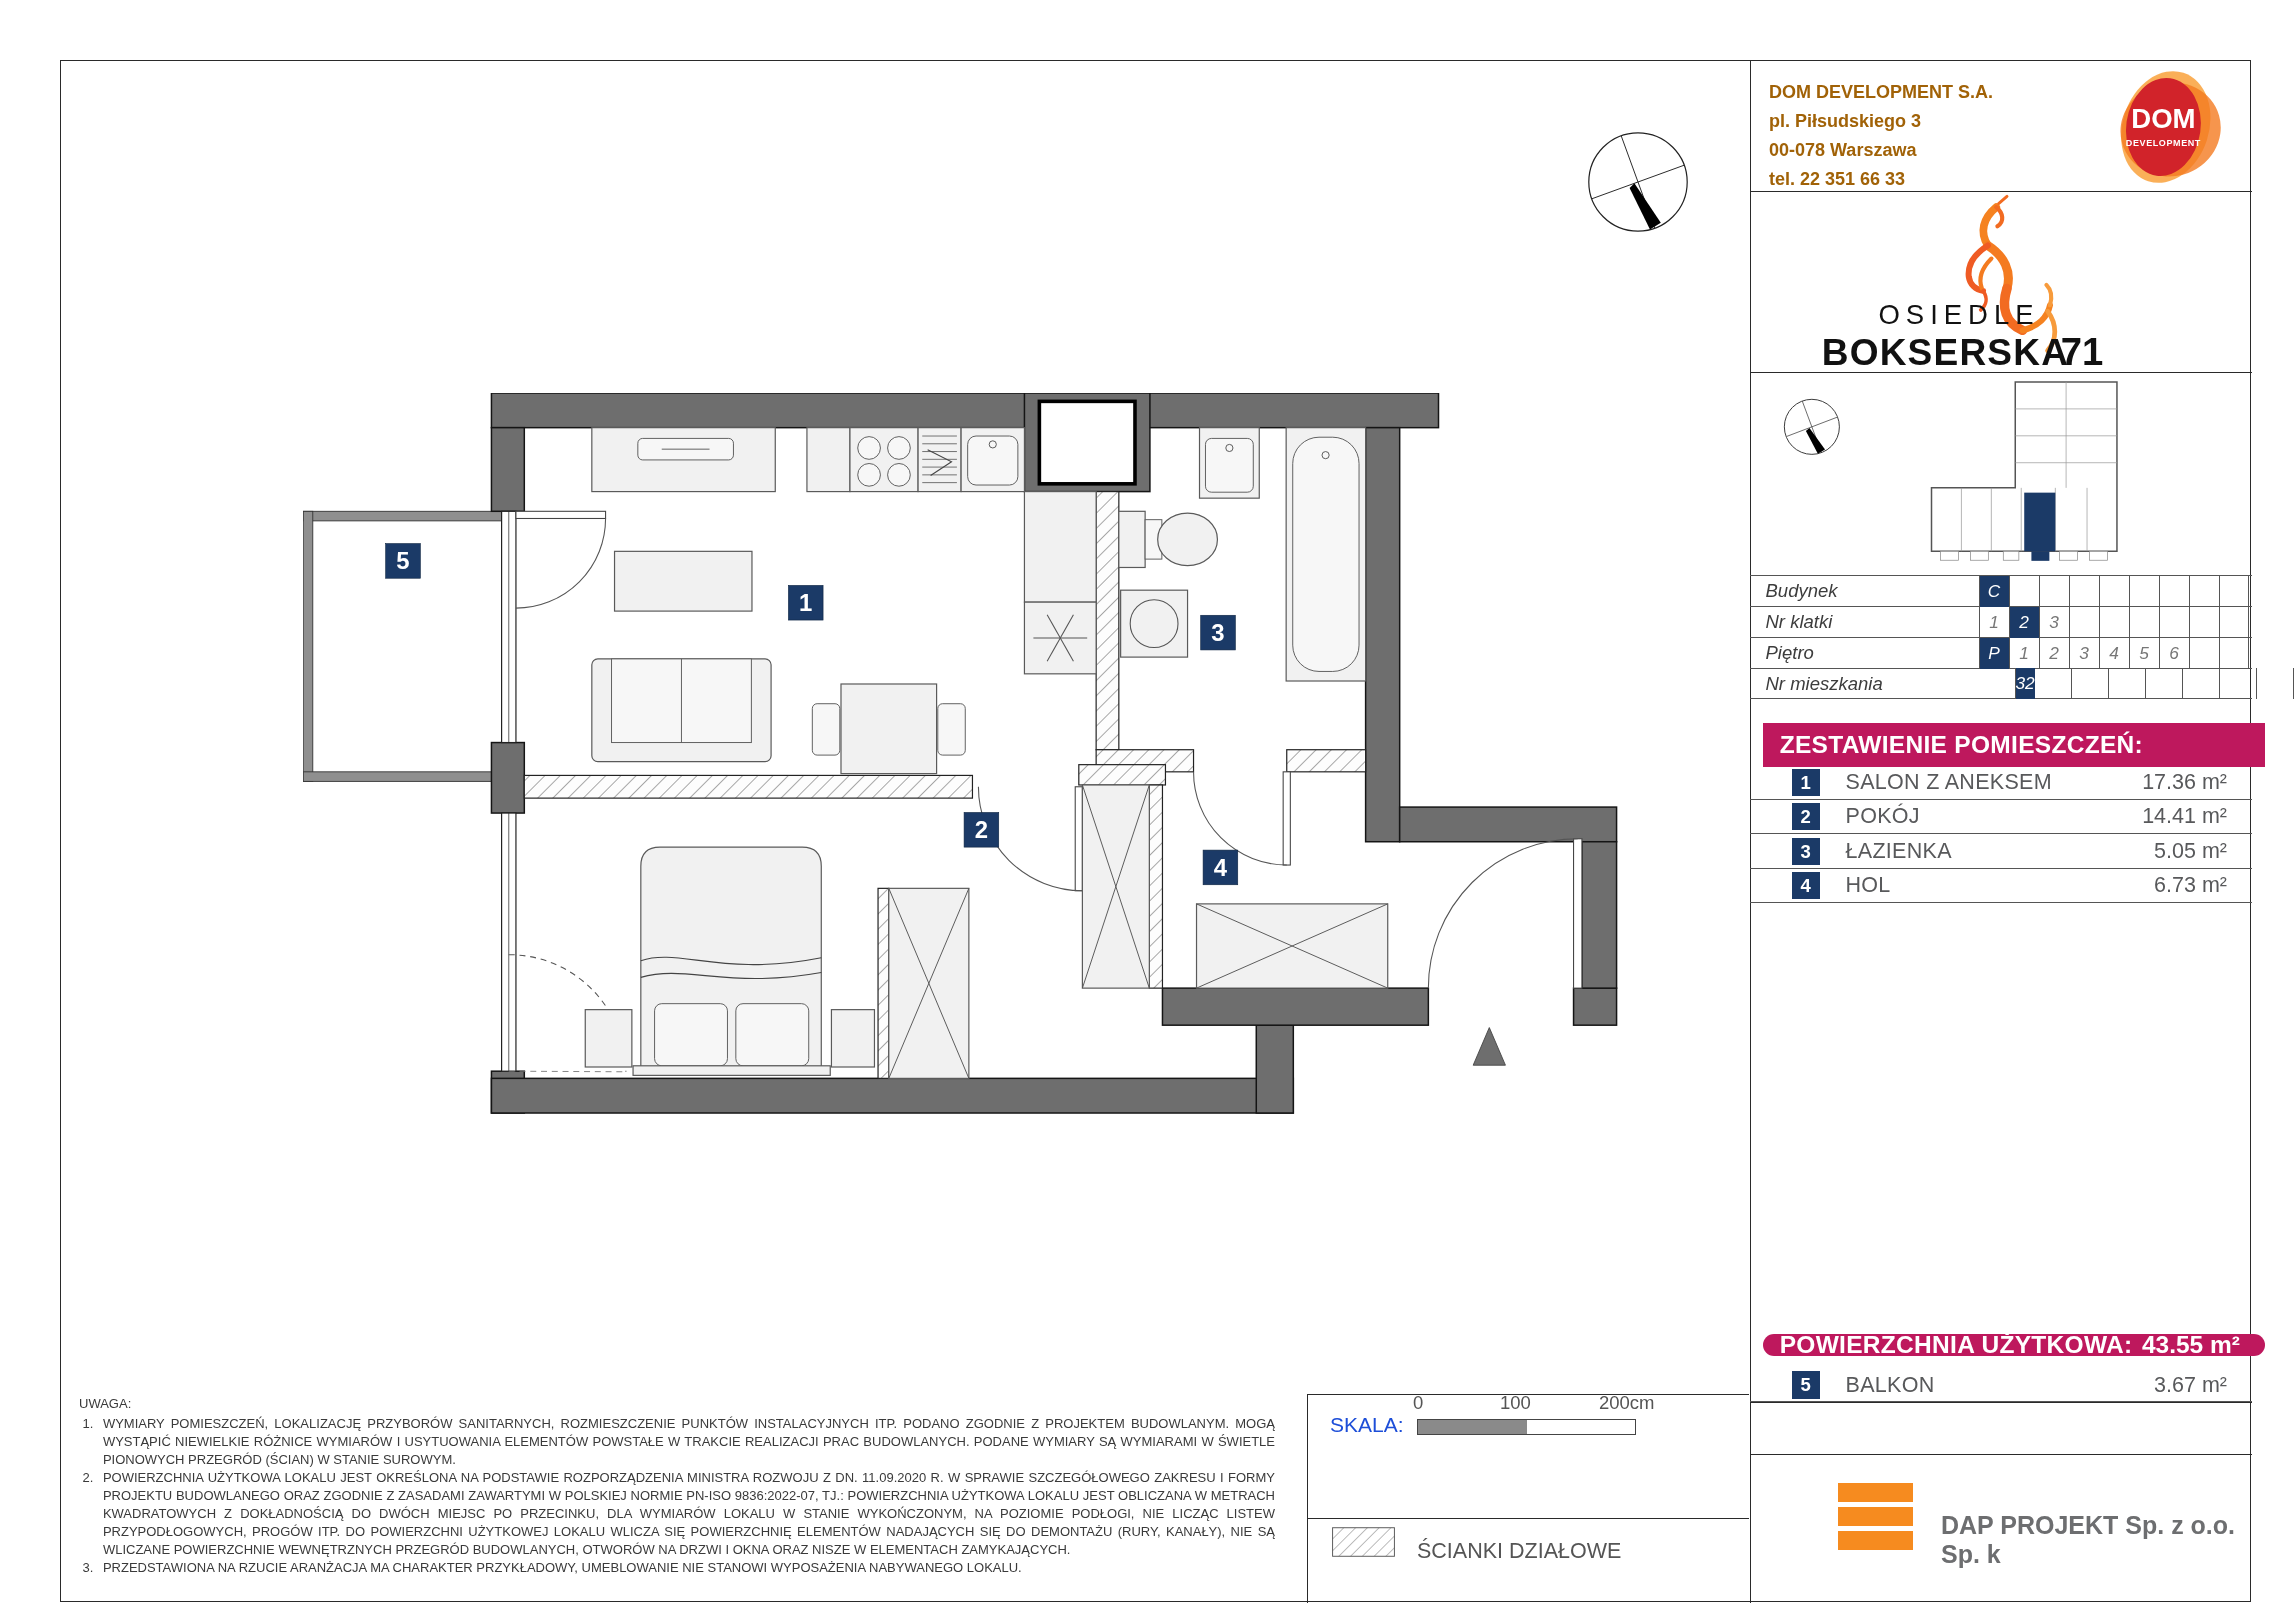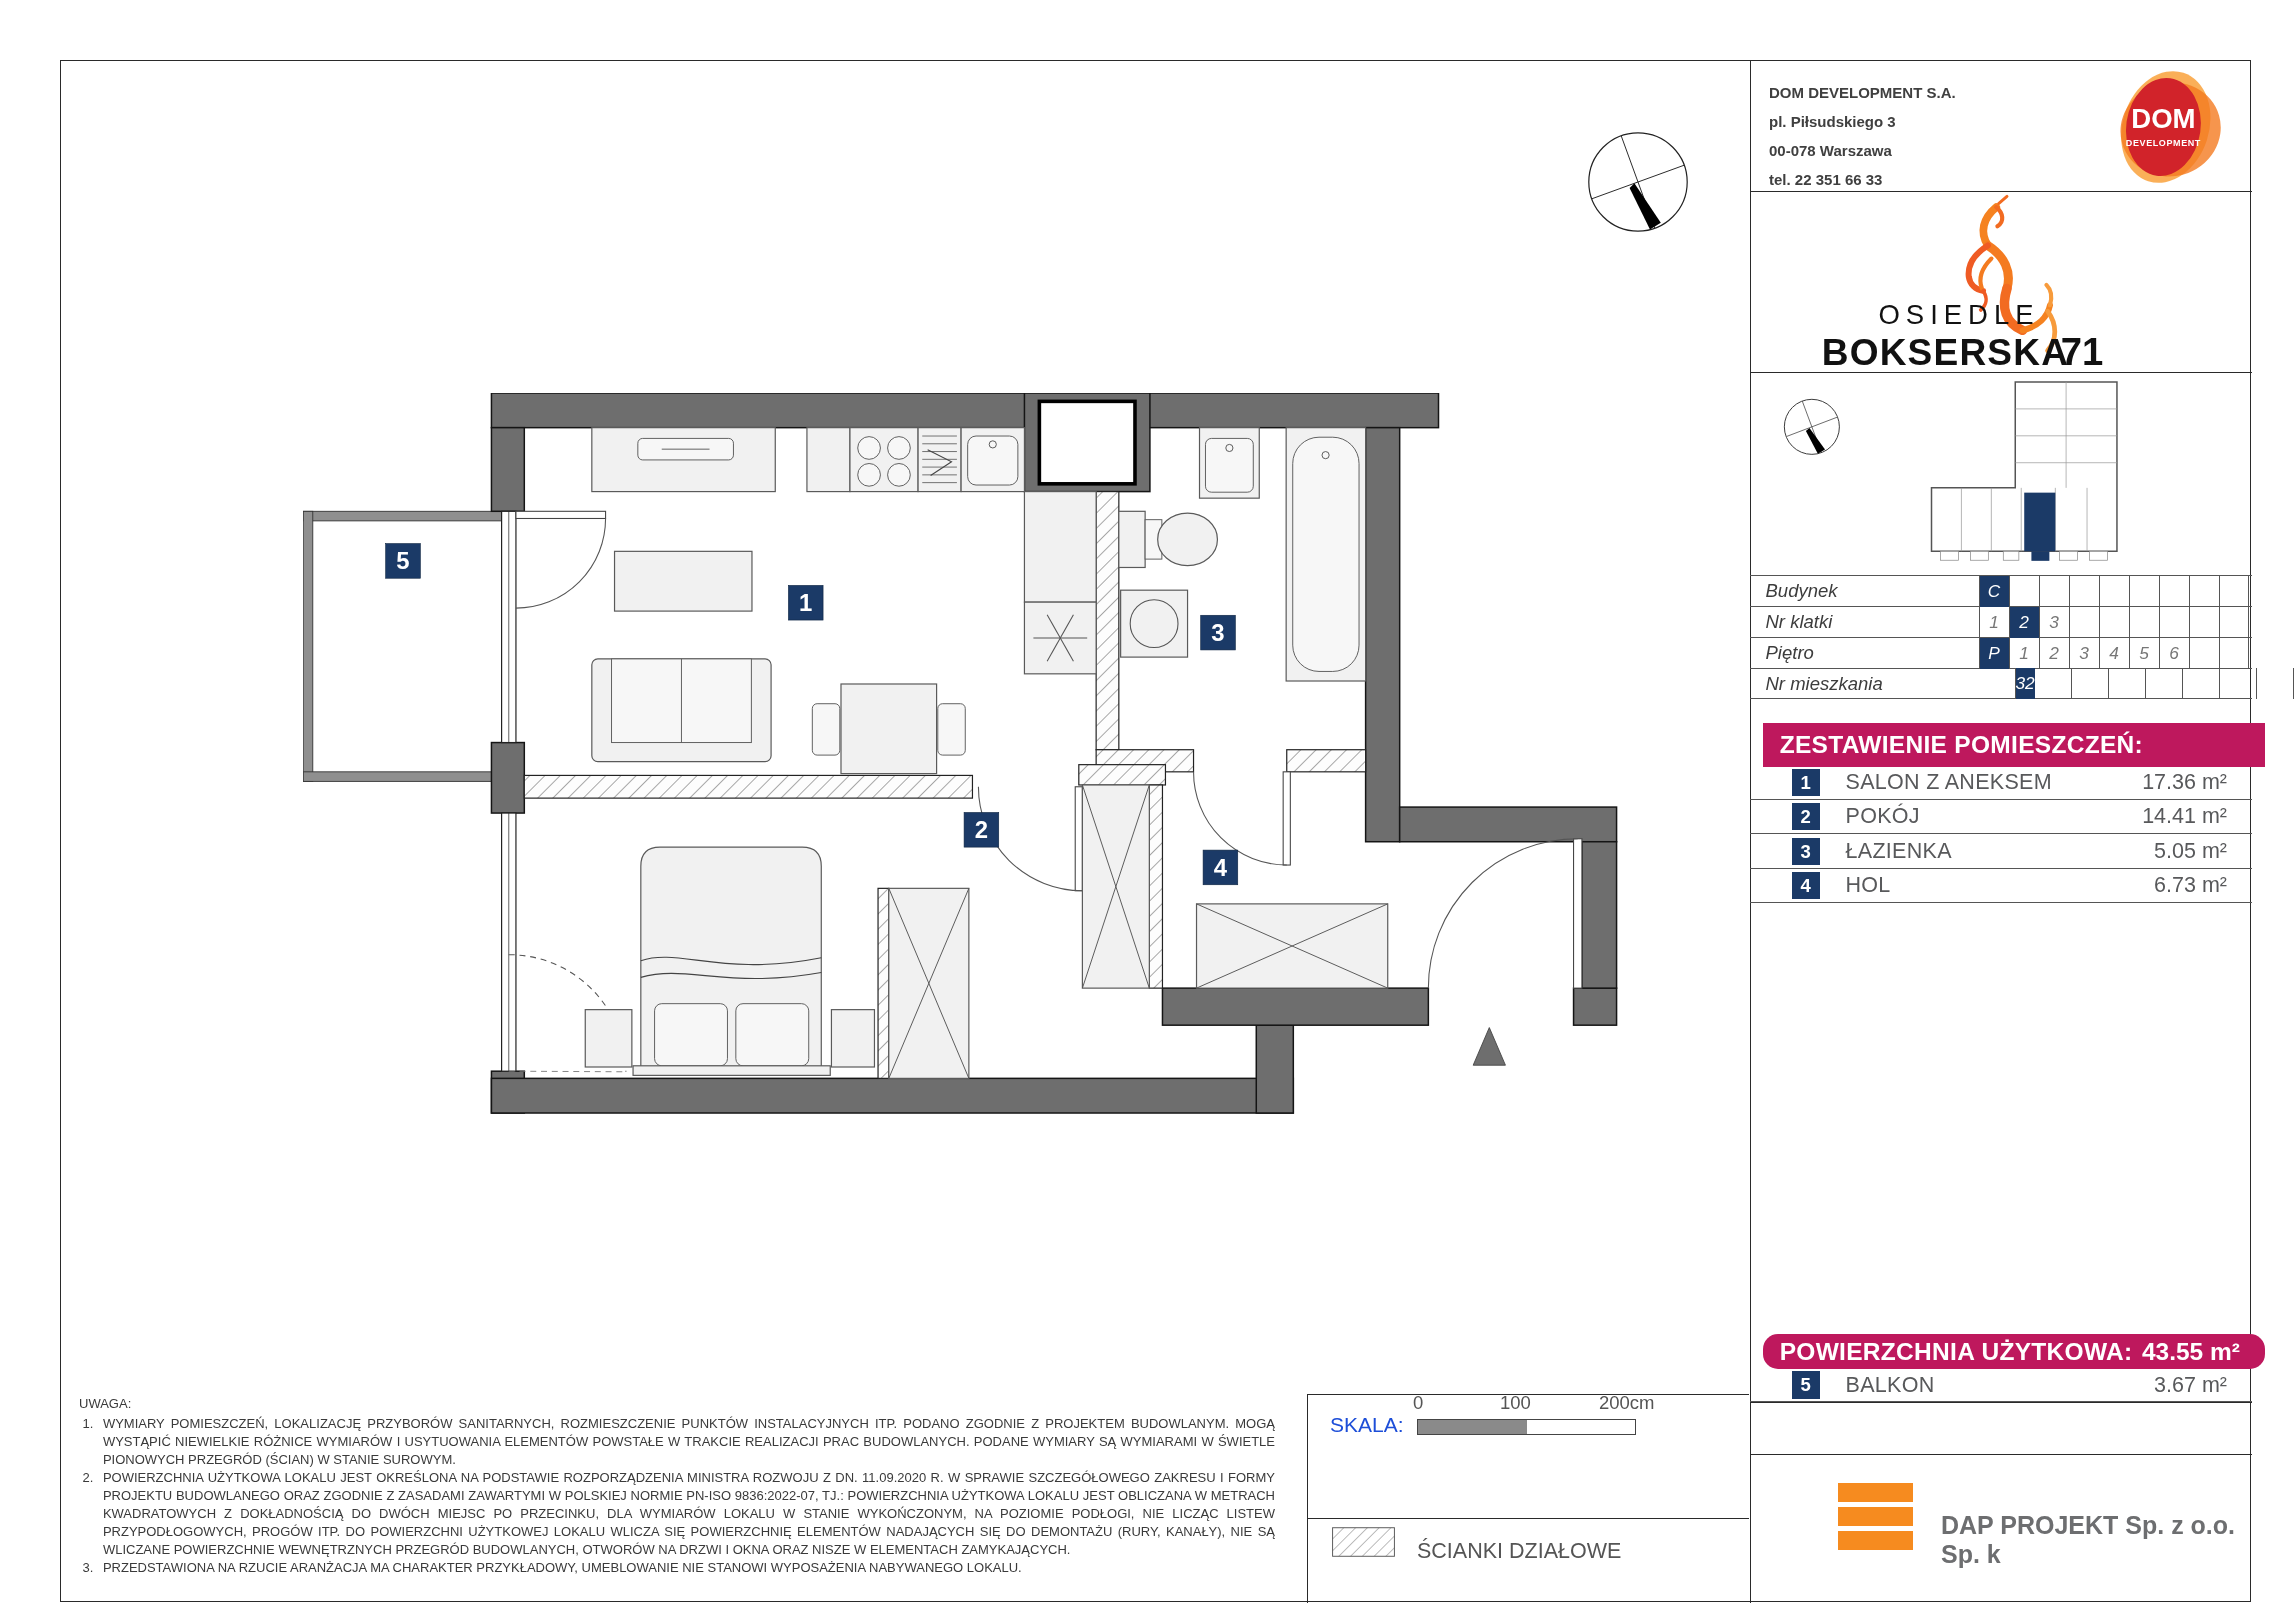--- a/index.html
+++ b/index.html
@@ -2,21 +2,21 @@
 <html style="font-size:9.6px"><head>
 <meta charset="utf-8">
 <style>
   html,body{margin:0;padding:0;background:#fff;}
   body{width:2295px;height:1622px;position:relative;font-family:"Liberation Sans",sans-serif;color:#222;}
   .sheet{position:absolute;left:60px;top:60px;width:2191px;height:1542px;border:1.8px solid #2a2a2a;box-sizing:border-box;background:#fff;}
   .abs{position:absolute;}
   
   .panel{left:1689px;top:0;width:502px;height:1542px;border-left:1.8px solid #2a2a2a;box-sizing:border-box;}
   .hline{left:1689px;width:502px;height:0;border-top:1.8px solid #2a2a2a;}
-  .addr{left:1708px;top:16.7px;font-size:15px;font-weight:bold;color:#404040;line-height:29px;white-space:pre-line;}
+  .addr{left:1708px;top:16.7px;font-size:18px;font-weight:bold;color:#a16207;line-height:29px;white-space:pre-line;}
   .zbar{left:1702px;width:502px;background:#be185d;color:#fff;display:flex;align-items:center;box-sizing:border-box;padding:0 25px 0 16.7px;}
   .zbar .t{font-size:24.5px;font-weight:bold;letter-spacing:0.3px;}
   .zbar .v{margin-left:auto;font-size:24.5px;font-weight:bold;}
   .rrow{left:1689px;width:502px;height:34px;border-bottom:1.2px solid #555;display:flex;align-items:center;box-sizing:border-box;padding:0 25px 0 42px;}
   .badge{width:27.5px;height:27.5px;background:#1b3a67;color:#fff;font-size:18.5px;font-weight:bold;display:flex;align-items:center;justify-content:center;flex:0 0 27.5px;}
   .rname{margin-left:26px;font-size:21.5px;color:#58595b;letter-spacing:0.3px;}
   .rarea{margin-left:auto;font-size:21.5px;color:#58595b;}
   
   .utable{left:1689px;top:514px;width:502px;}
   .trow{height:31px;border-top:1.2px solid #555;display:flex;align-items:center;box-sizing:border-box;font-style:italic;}
@@ -403,21 +403,21 @@
     <div class="badge">3</div>
     <div class="rname">ŁAZIENKA</div>
     <div class="rarea">5.05 m²</div>
   </div>
   <div class="abs rrow" style="top:808px">
     <div class="badge">4</div>
     <div class="rname">HOL</div>
     <div class="rarea">6.73 m²</div>
   </div>
 
-  <div class="abs zbar" style="top:1273px;height:35px;border-radius:15px;">
+  <div class="abs zbar" style="top:1273px;height:22px;border-radius:15px;">
     <div class="t">POWIERZCHNIA UŻYTKOWA:</div>
     <div class="v">43.55 m²</div>
   </div>
   <div class="abs rrow" style="top:1308px;height:33px;">
     <div class="badge">5</div>
     <div class="rname">BALKON</div>
     <div class="rarea">3.67 m²</div>
   </div>
 
   <div class="abs dap-bars">

